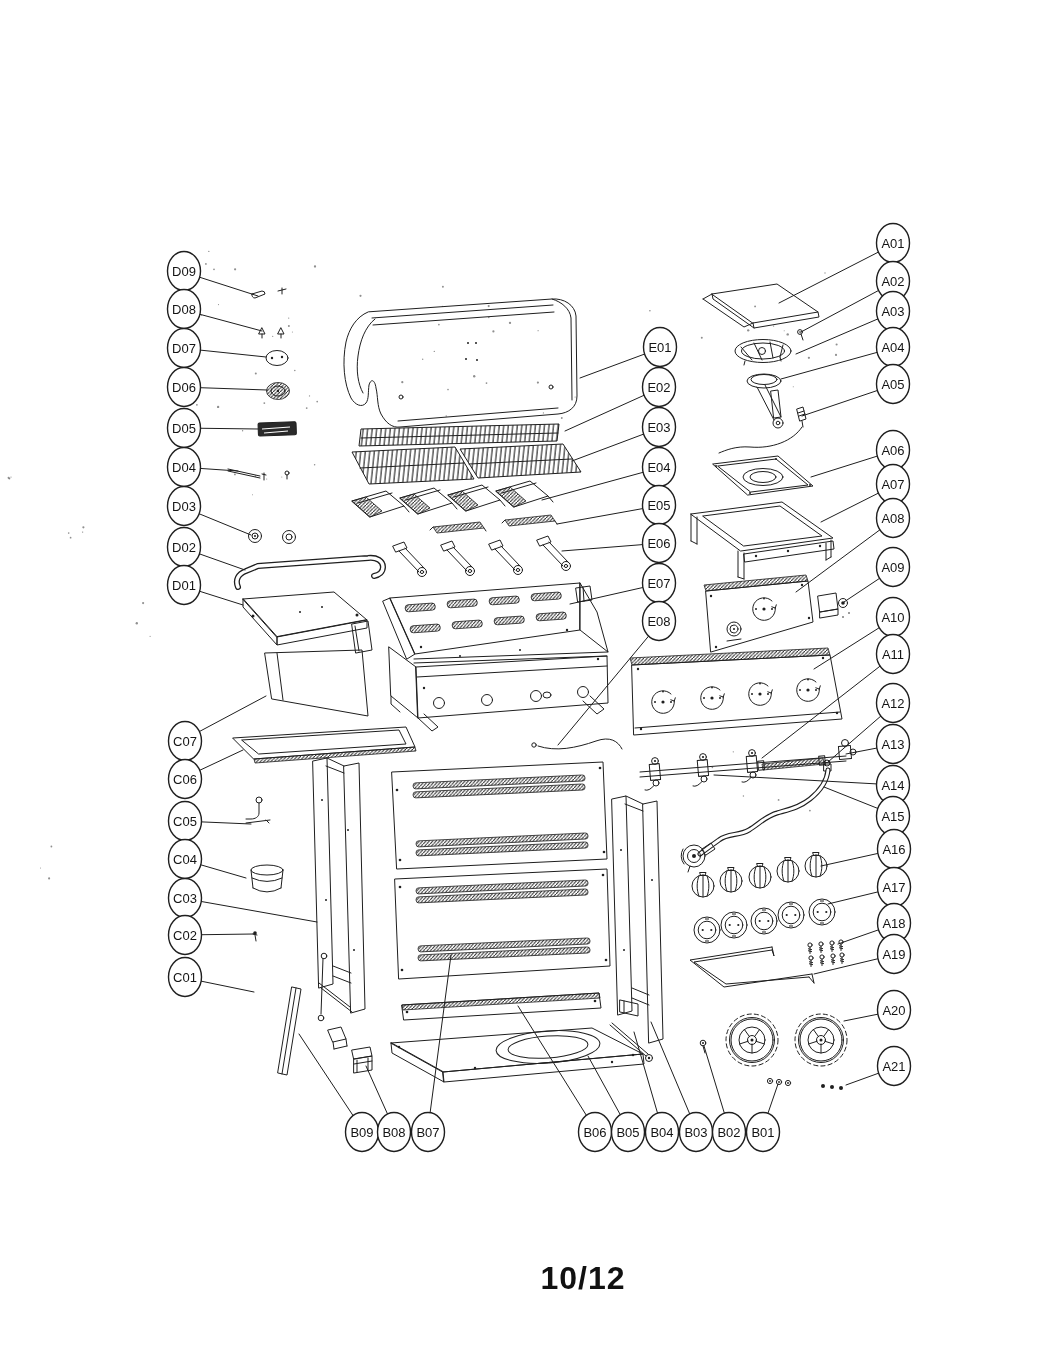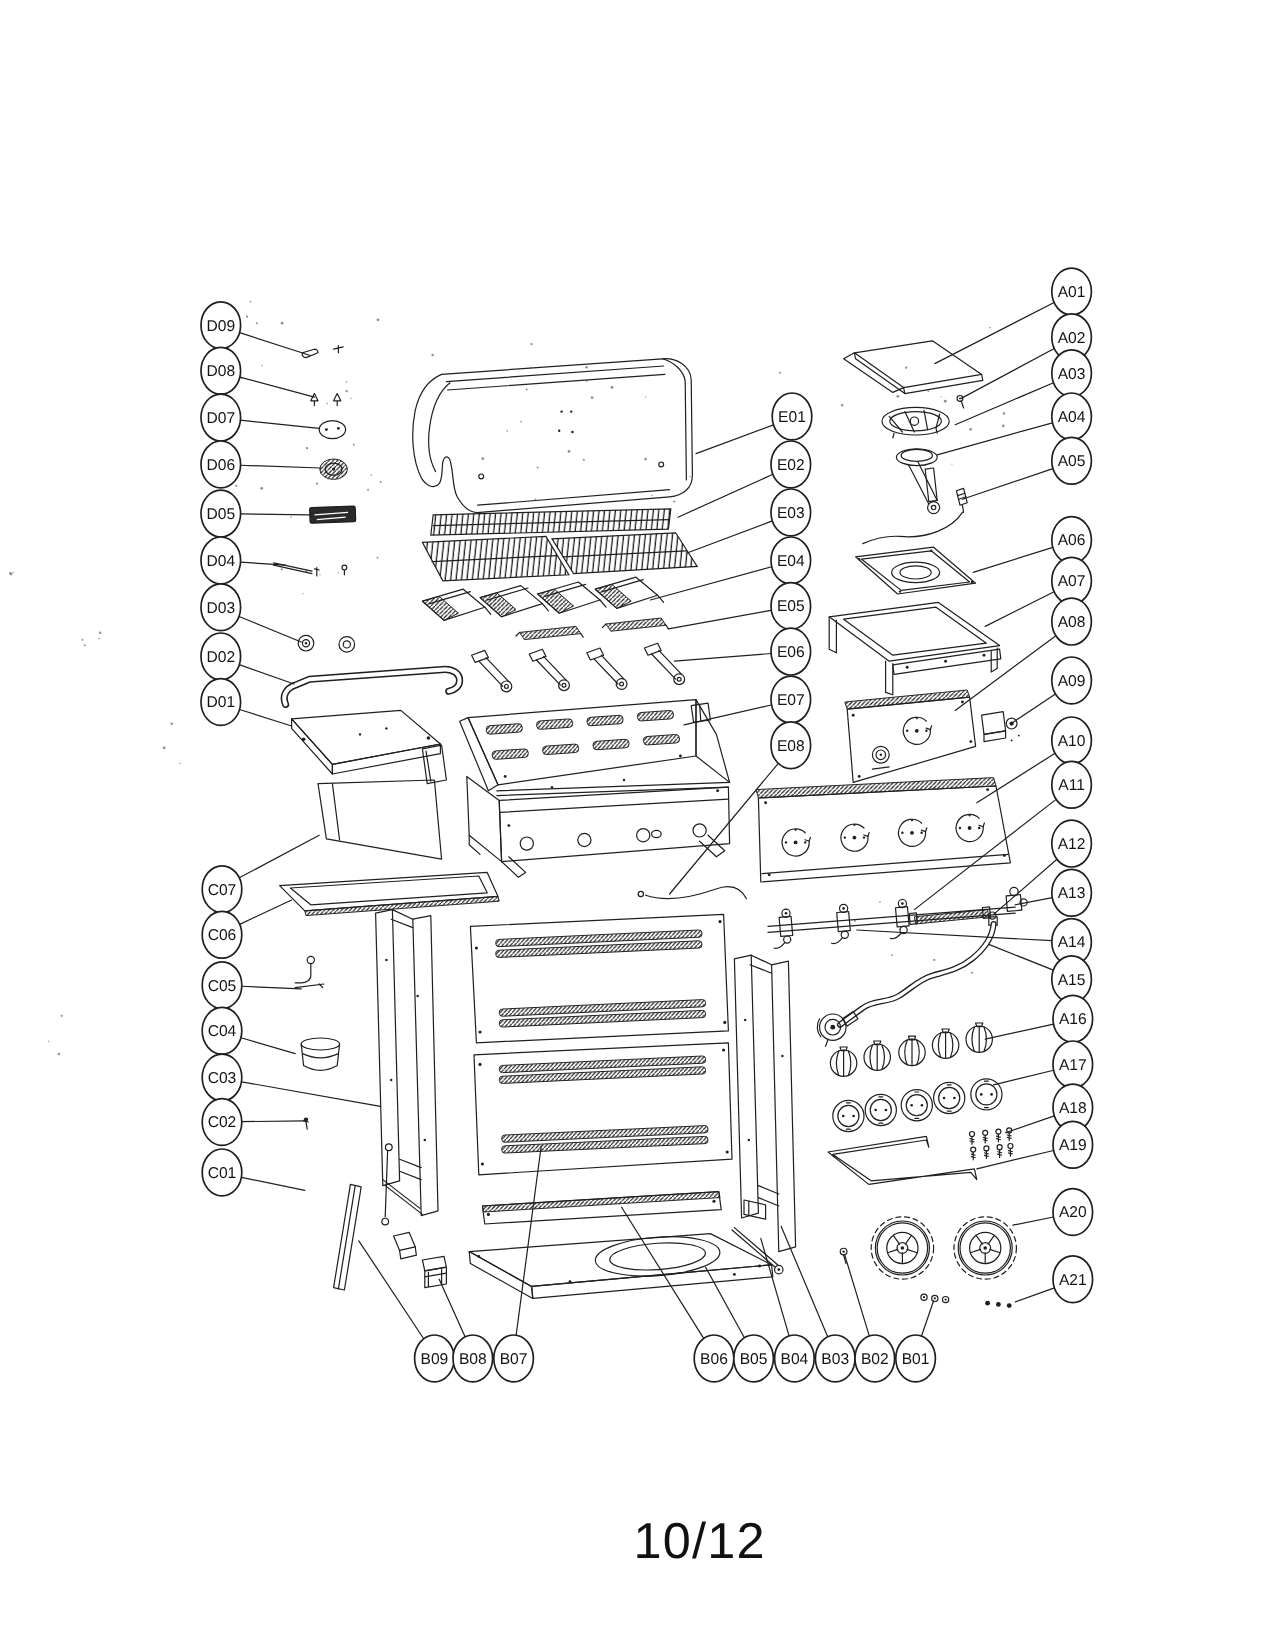--- a/index.html
+++ b/index.html
@@ -7,21 +7,21 @@
   .page{position:relative;width:1060px;height:1372px;background:var(--paper);margin:0 auto;overflow:hidden;
         font-family:"Liberation Sans",sans-serif;}
   svg.diagram{position:absolute;left:0;top:0;}
   .ink{stroke:var(--ink);fill:none;stroke-width:1;stroke-linecap:round;stroke-linejoin:round;}
   .dot{fill:var(--ink);stroke:none;}
   .hv{fill:url(#hv);stroke:var(--ink);stroke-width:1;}
   .hd{fill:url(#hd);stroke:var(--ink);stroke-width:.8;}
   .bubble{fill:#fff;stroke:var(--ink);stroke-width:1.4;}
   text.callout{font:13px "Liberation Sans",sans-serif;fill:#141414;}
   .footer{position:absolute;left:583px;top:1260px;transform:translateX(-50%);
-          font-weight:normal;font-size:42px;color:#111;letter-spacing:1px;}
+          font-weight:bold;font-size:32px;color:#111;letter-spacing:1px;}
 </style>
 </head>
 <body>
 
 <div class="page">
   <svg class="diagram" width="1060" height="1372" viewBox="0 0 1060 1372">
     <defs>
       <pattern id="hv" patternUnits="userSpaceOnUse" width="4.5" height="10" patternTransform="rotate(6)">
         <line x1="1" y1="0" x2="1" y2="10" stroke="#1f1f1f" stroke-width="1.1"></line>
       </pattern>

